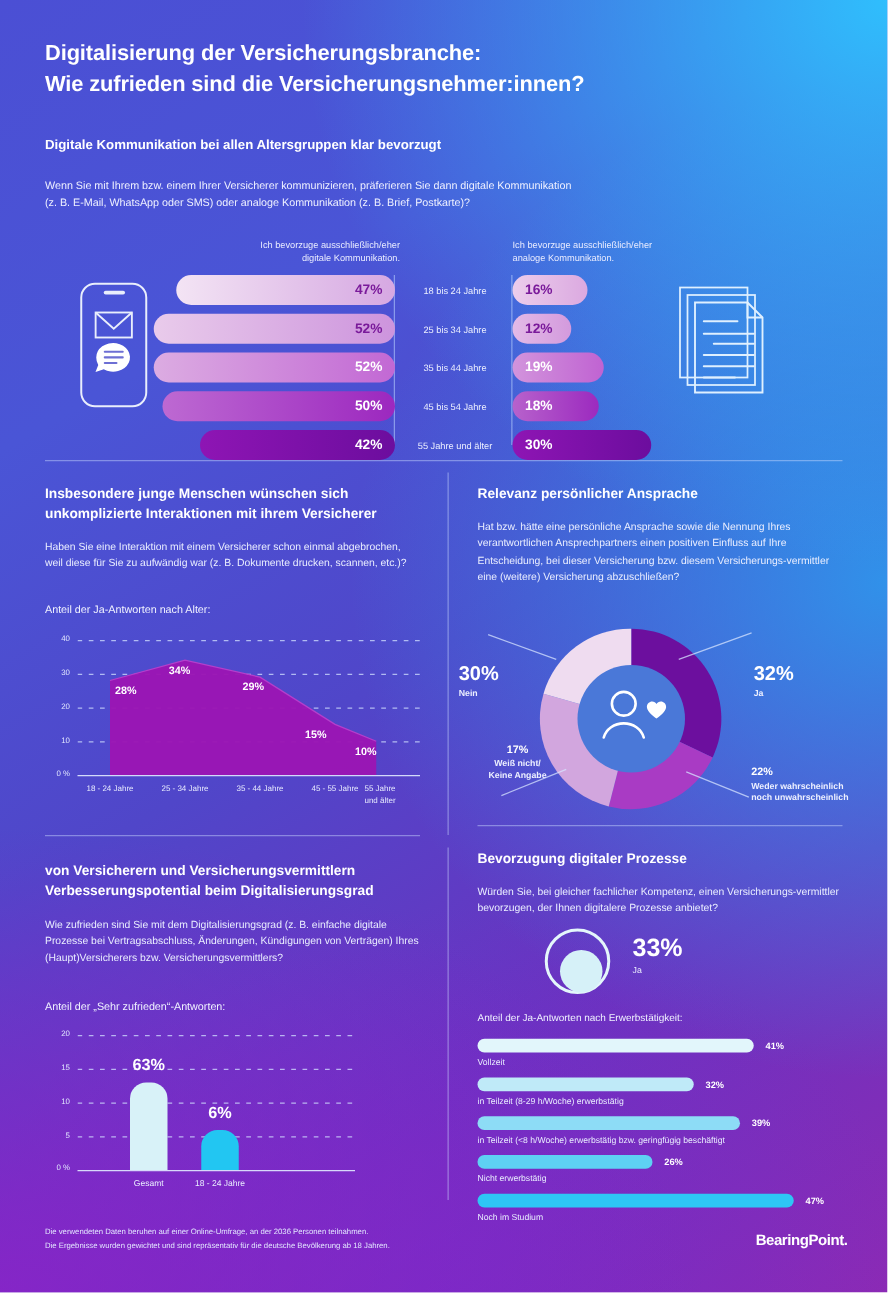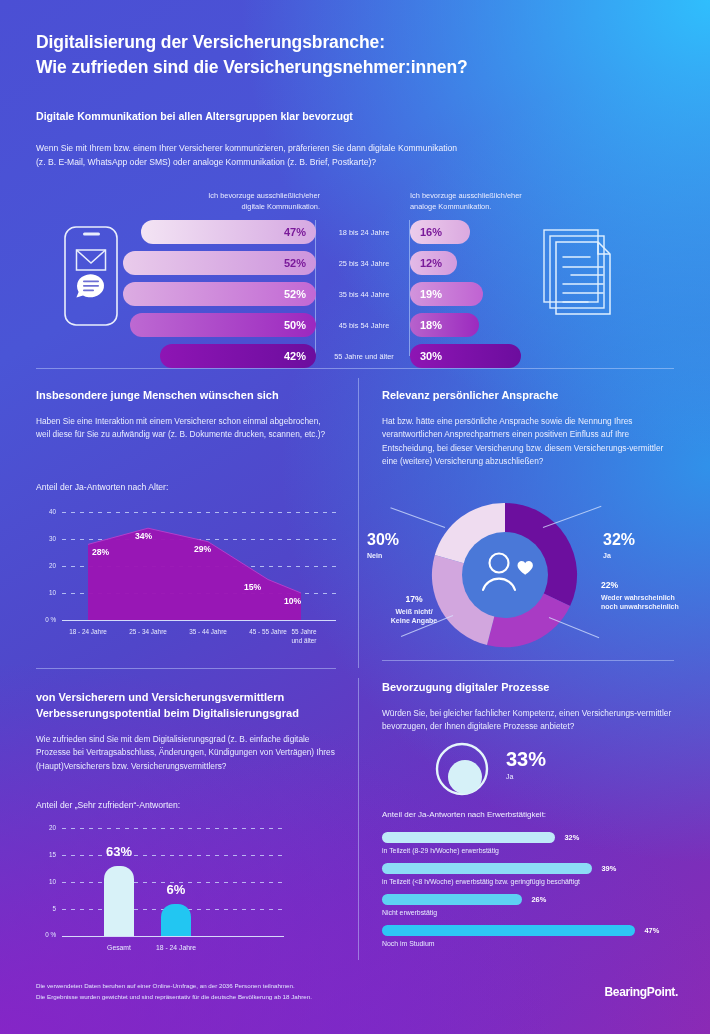--- a/index.html
+++ b/index.html
@@ -196,20 +196,21 @@
   </div>
 
   <div class="hr" style="left:36px;  top:368px; width:638px;"></div>
   <div class="vr" style="left:358px; top:378px; height:290px;"></div>
   <div class="hr" style="left:36px;  top:668px; width:300px;"></div>
   <div class="hr" style="left:382px; top:660px; width:292px;"></div>
   <div class="vr" style="left:358px; top:678px; height:282px;"></div>
 
   <div style="position:absolute;left:36px;top:388px;width:300px;">
     <div class="panel-title">Insbesondere junge Menschen wünschen sich</div>
+    <div class="panel-title">unkomplizierte Interaktionen mit ihrem Versicherer</div>
     <div class="panel-q">Haben Sie eine Interaktion mit einem Versicherer schon einmal abgebrochen, weil diese für Sie zu aufwändig war (z. B. Dokumente drucken, scannen, etc.)?</div>
   </div>
   <div class="panel-sub" style="position:absolute;left:36px;top:482px;">Anteil der Ja-Antworten nach Alter:</div>
 
   <div class="areawrap">
 
     <div class="gridline" style="top:12px;"></div>
     <div class="gridline" style="top:39px;"></div>
     <div class="gridline" style="top:66px;"></div>
     <div class="gridline" style="top:93px;"></div>
@@ -276,21 +277,21 @@
       <div class="cb-sm">Ja</div>
     </div>
 
     <div class="leaderline" style="left:-28px;top:120px;width:56px;transform:rotate(-22deg);transform-origin:right center;"></div>
     <div class="donut-cb" style="left:-48px;top:100px;width:74px;text-align:center;">
       <div class="cb-med">17%</div>
       <div class="cb-sm">Weiß nicht/<br>Keine Angabe</div>
     </div>
 
     <div class="leaderline" style="left:124px;top:122px;width:54px;transform:rotate(22deg);transform-origin:left center;"></div>
-    <div class="donut-cb" style="left:176px;top:86px;width:108px;text-align:left;">
+    <div class="donut-cb" style="left:176px;top:118px;width:108px;text-align:left;">
       <div class="cb-med">22%</div>
       <div class="cb-sm">Weder wahrscheinlich<br>noch unwahrscheinlich</div>
     </div>
   </div>
 
   <div style="position:absolute;left:36px;top:690px;width:300px;">
     <div class="panel-title">von Versicherern und Versicherungsvermittlern</div>
     <div class="panel-title">Verbesserungspotential beim Digitalisierungsgrad</div>
     <div class="panel-q">Wie zufrieden sind Sie mit dem Digitalisierungsgrad (z. B. einfache digitale Prozesse bei Vertragsabschluss, Änderungen, Kündigungen von Verträgen) Ihres (Haupt)Versicherers bzw. Versicherungsvermittlers?</div>
   </div>
@@ -334,20 +335,25 @@
     <div style="position:absolute;left:74px;top:8px;">
       <div style="font-size:20px;font-weight:bold;">33%</div>
       <div style="font-size:7px;color:#edf0ff;margin-top:2px;">Ja</div>
     </div>
   </div>
 
   <div class="panel-sub" style="position:absolute;left:382px;top:810px;font-size:8px;">Anteil der Ja-Antworten nach Erwerbstätigkeit:</div>
 
   <div class="hbwrap">
     <div class="hbrow">
+      <span class="hbar" style="width:221px;background:#e2f6fb;"></span>
+      <span class="hbval">41%</span>
+      <div class="hblab">Vollzeit</div>
+    </div>
+    <div class="hbrow">
       <span class="hbar" style="width:173px;background:#bfeaf8;"></span>
       <span class="hbval">32%</span>
       <div class="hblab">in Teilzeit (8-29 h/Woche) erwerbstätig</div>
     </div>
     <div class="hbrow">
       <span class="hbar" style="width:210px;background:#8ddcf6;"></span>
       <span class="hbval">39%</span>
       <div class="hblab">in Teilzeit (&lt;8 h/Woche) erwerbstätig bzw. geringfügig beschäftigt</div>
     </div>
     <div class="hbrow">

